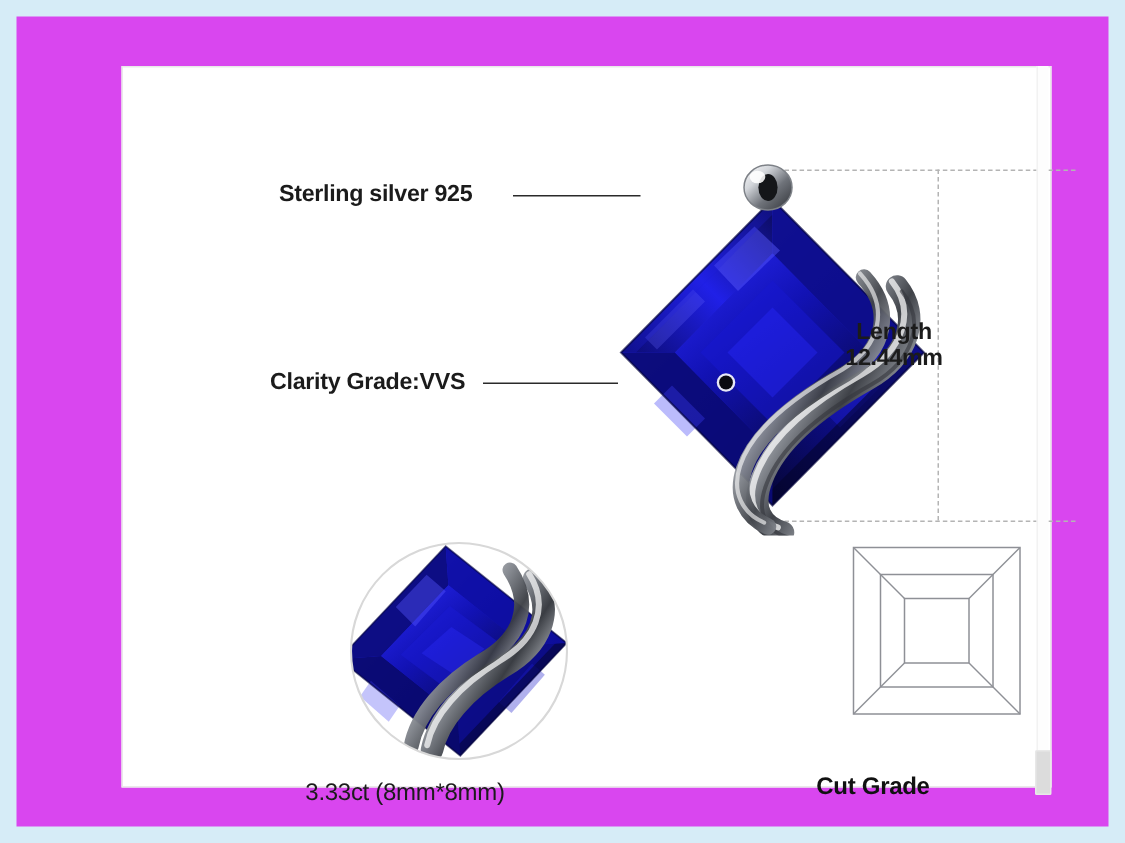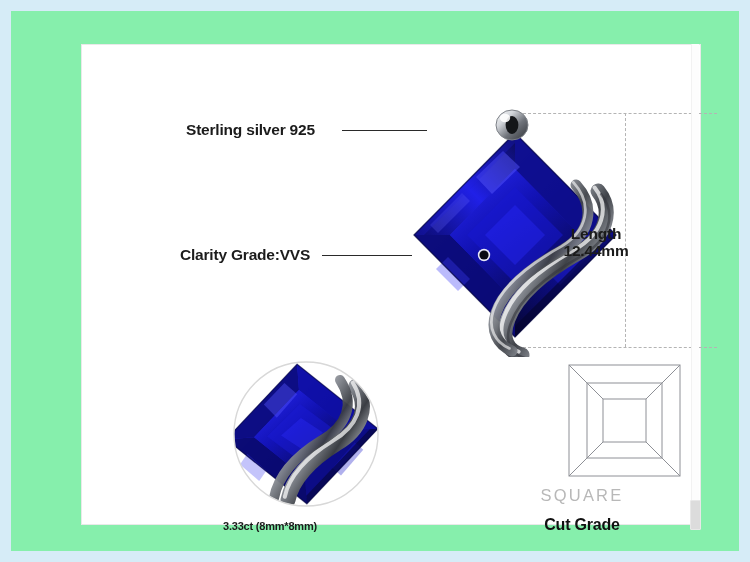--- a/index.html
+++ b/index.html
@@ -17,21 +17,21 @@
     position: relative;
   }
 
   
   .page-sheet {
     position: absolute;
     left: 11px;
     top: 11px;
     width: 728px;
     height: 540px;
-    background: #86efac;
+    background: #d946ef;
   }
 
   
   .content-frame {
     position: absolute;
     left: 70px;
     top: 33px;
     width: 620px;
     height: 481px;
     border: 1px solid #e9e9e9;
@@ -55,39 +55,39 @@
     height: 0;
     border-top: 1.6px solid #2a2a2a;
   }
   .leader-silver  { left: 260px; top: 85px;  width: 85px; }
   .leader-clarity { left: 240px; top: 210px; width: 90px; }
 
   
   .length-block {
     position: absolute;
     left: 466px;
-    top: 180px;
+    top: 168px;
     width: 96px;
     text-align: center;
     font-weight: bold;
     color: #1b1b1b;
     font-size: 15.5px;
     line-height: 1.12;
     letter-spacing: -0.2px;
   }
 
   
   .caption-carat {
     position: absolute;
     left: 72px;
     top: 475px;
     width: 232px;
     text-align: center;
-    font-weight: bold;
-    font-size: 11px;
+    font-weight: normal;
+    font-size: 16px;
     color: #1b1b1b;
     letter-spacing: -0.2px;
   }
   .shape-name {
     position: absolute;
     left: 400px;
     top: 441px;
     width: 200px;
     text-align: center;
     font-size: 16.5px;
@@ -370,21 +370,20 @@
           <line x1="3" y1="114" x2="21" y2="96"></line>
 
           <line x1="21" y1="21" x2="37" y2="37"></line>
           <line x1="96" y1="21" x2="80" y2="37"></line>
           <line x1="96" y1="96" x2="80" y2="80"></line>
           <line x1="21" y1="96" x2="37" y2="80"></line>
         </g>
       </svg>
     </div>
 
-    <div class="shape-name">SQUARE</div>
 
     <div class="cut-grade-title">Cut Grade</div>
 
   </div>
 
   <div class="scroll-track"></div>
   <div class="scroll-thumb"></div>
 
 </div>
 

